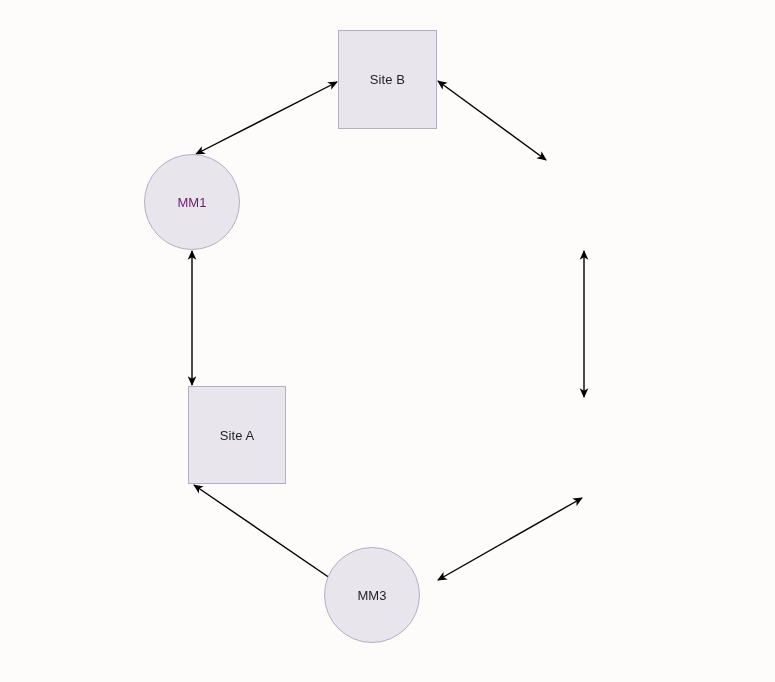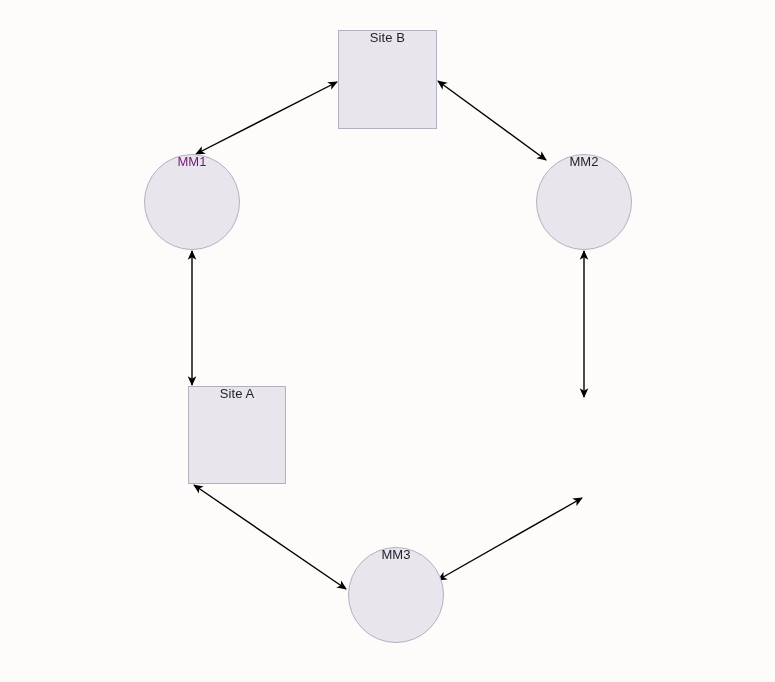--- a/index.html
+++ b/index.html
@@ -25,20 +25,21 @@
     left: 0;
     top: 0;
     width: 775px;
     height: 682px;
     pointer-events: none;
   }
   .node {
     position: absolute;
     box-sizing: border-box;
     display: flex;
+    align-items: center;
     justify-content: center;
     background: #e9e5ec;
     border: 1px solid #b3b0c2;
     color: #1f1f26;
     font-family: "Liberation Sans", sans-serif;
     font-size: 13px;
     line-height: 1;
     letter-spacing: 0.1px;
     user-select: none;
   }
@@ -79,26 +80,23 @@
   </svg>
 
   <div class="node rect" style="left: 338px; top: 30px; width: 99px; height: 99px; background: rgb(233, 229, 236); border-color: rgb(179, 176, 194); color: rgb(31, 31, 38);">
     <span class="node-label">Site B</span>
   </div>
 
   <div class="node circle" style="left: 144px; top: 154px; width: 96px; height: 96px; background: rgb(233, 229, 236); border-color: rgb(179, 176, 194); color: #701a75;">
     <span class="node-label">MM1</span>
   </div>
 
-  <div class="node circle" style="left: 536px; top: 154px; width: 96px; height: 96px; background: rgb(233, 229, 236); border-color: rgb(179, 176, 194); color: rgb(31, 31, 38);">
-    <span class="node-label">MM2</span>
-  </div>
 
   <div class="node rect" style="left: 142px; top: 386px; width: 98px; height: 98px; background: rgb(233, 229, 236); border-color: rgb(179, 176, 194); color: rgb(31, 31, 38); margin-left: 46px;">
     <span class="node-label">Site A</span>
   </div>
 
 
-  <div class="node circle" style="left: 348px; top: 547px; width: 96px; height: 96px; background: rgb(233, 229, 236); border-color: rgb(179, 176, 194); color: rgb(31, 31, 38);">
+  <div class="node circle" style="left: 324px; top: 547px; width: 96px; height: 96px; background: rgb(233, 229, 236); border-color: rgb(179, 176, 194); color: rgb(31, 31, 38);">
     <span class="node-label">MM3</span>
   </div>
 
 </div>
 
 </body></html>

